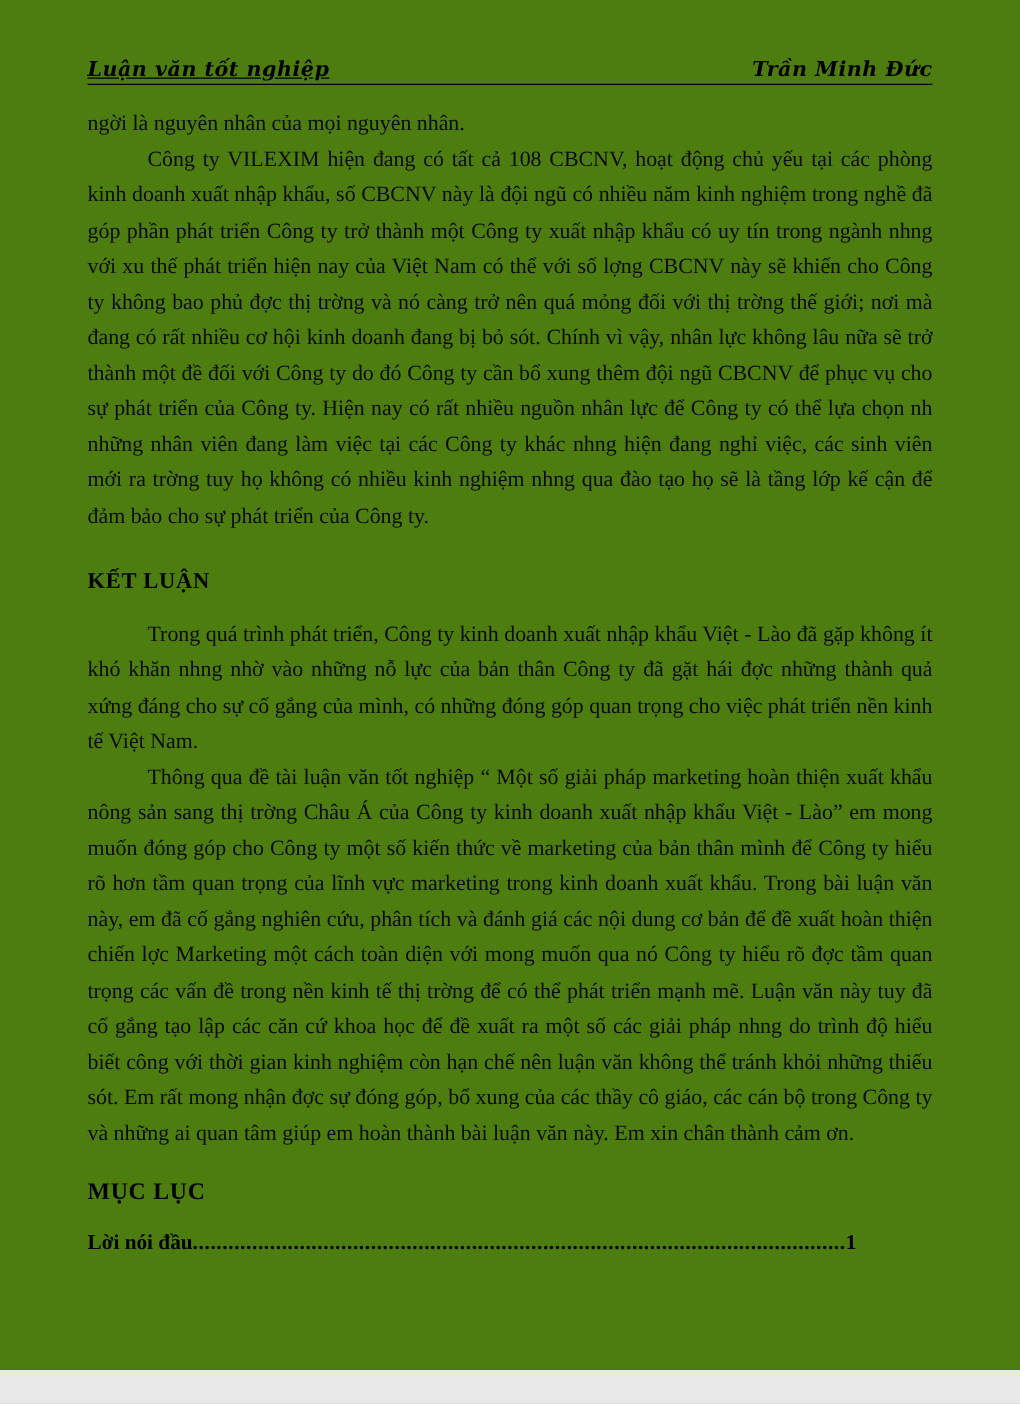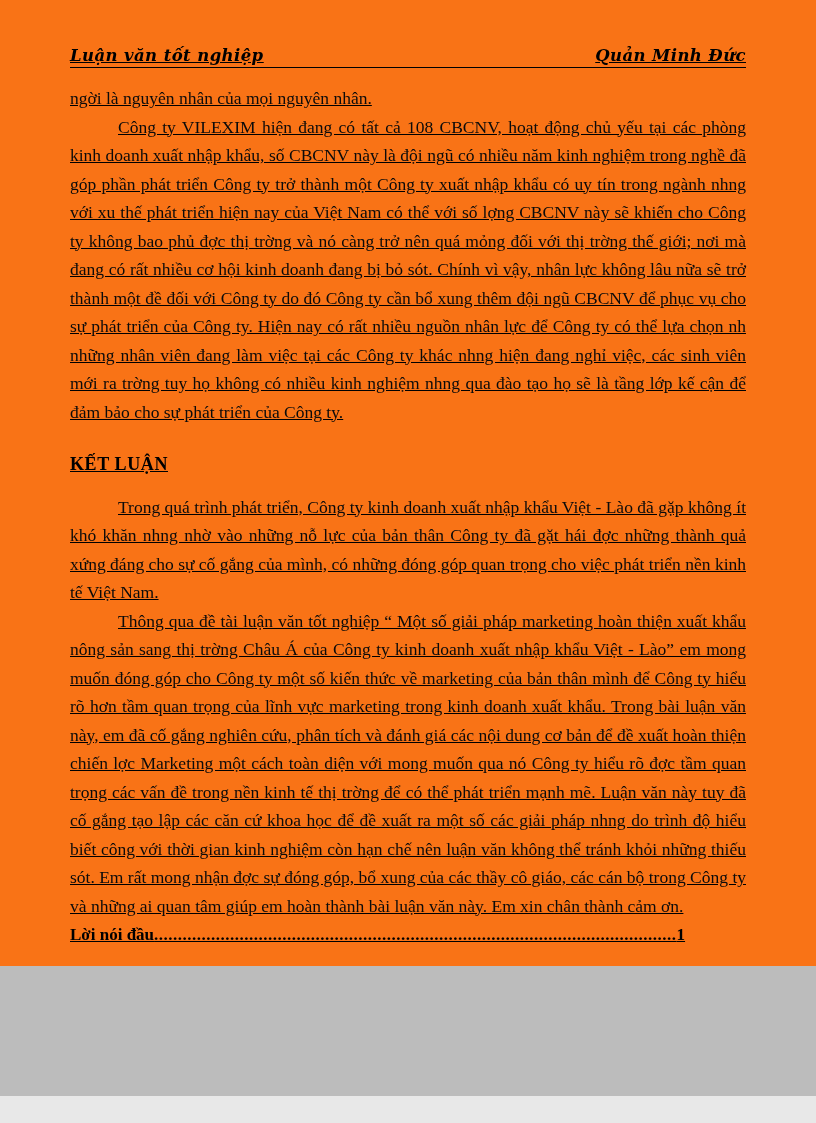--- a/index.html
+++ b/index.html
@@ -9,25 +9,24 @@
   }
   body {
     width: 816px;
     height: 1123px;
     overflow: hidden;
     font-family: "Liberation Serif", serif;
   }
   .page {
     position: relative;
     width: 816px;
-    height: 966px;
-    background: #f97316;
+    height: 1096px;
+    background: #4d7c0f;
     box-sizing: border-box;
     padding: 46px 70px 0 70px;
-    text-decoration: underline;
   }
   .page-shadow {
     position: absolute;
     left: 0;
     top: 1096px;
     width: 816px;
     height: 27px;
     background: #e8e8e8;
   }
   .header {
@@ -107,32 +106,33 @@
     height: 17px;
   }
 </style>
 </head>
 <body>
 
 <div class="page">
 
   <div class="header">
     <div class="header-left">Luận văn tốt nghiệp</div>
-    <div class="header-right">Quản Minh Đức</div>
+    <div class="header-right">Trần Minh Đức</div>
   </div>
 
   <div class="body-text">
     <p>ngời  là nguyên nhân của mọi nguyên nhân.</p>
     <p class="indent">Công ty VILEXIM hiện đang có tất cả 108 CBCNV, hoạt động chủ yếu tại các phòng kinh doanh xuất nhập khẩu, số CBCNV này là đội ngũ có nhiều năm kinh nghiệm trong nghề đã góp phần phát triển Công ty trở thành một Công ty xuất nhập khẩu có uy tín trong ngành nhng  với xu thế phát triển hiện nay của Việt Nam có thể với số lợng  CBCNV này sẽ khiến cho Công ty không bao phủ đợc  thị trờng  và nó càng trở nên quá mỏng đối với thị trờng  thế giới; nơi mà đang có rất nhiều cơ hội kinh doanh đang bị bỏ sót. Chính vì vậy, nhân lực không lâu nữa sẽ trở thành một đề đối với Công ty do đó Công ty cần bổ xung thêm đội ngũ CBCNV để phục vụ cho sự phát triển của Công ty. Hiện nay có rất nhiều nguồn nhân lực để Công ty có thể lựa chọn nh  những nhân viên đang làm việc tại các Công ty khác nhng  hiện đang nghỉ việc, các sinh viên mới ra trờng  tuy họ không có nhiều kinh nghiệm nhng  qua đào tạo họ sẽ là tầng lớp kế cận để đảm bảo cho sự phát triển của Công ty.</p>
 
     <div class="section-title">KẾT LUẬN</div>
 
     <p class="indent">Trong quá trình phát triển, Công ty kinh doanh xuất nhập khẩu Việt - Lào đã gặp không ít khó khăn nhng  nhờ vào những nỗ lực của bản thân Công ty đã gặt hái đợc  những thành quả xứng đáng cho sự cố gắng của mình, có những đóng góp quan trọng cho việc phát triển nền kinh tế Việt Nam.</p>
     <p class="indent">Thông qua đề tài luận văn tốt nghiệp “ Một số giải pháp marketing hoàn thiện xuất khẩu nông sản sang thị trờng  Châu Á của Công ty kinh doanh xuất nhập khẩu Việt - Lào” em mong muốn đóng góp cho Công ty một số kiến thức về marketing của bản thân mình để Công ty hiểu rõ hơn tầm quan trọng của lĩnh vực marketing trong kinh doanh xuất khẩu. Trong bài luận văn này, em đã cố gắng nghiên cứu, phân tích và đánh giá các nội dung cơ bản để đề xuất hoàn thiện chiến lợc  Marketing một cách toàn diện với mong muốn qua nó Công ty hiểu rõ đợc  tầm quan trọng các vấn đề trong nền kinh tế thị trờng  để có thể phát triển mạnh mẽ. Luận văn này tuy đã cố gắng tạo lập các căn cứ khoa học để đề xuất ra một số các giải pháp nhng  do trình độ hiểu biết công với thời gian kinh nghiệm còn hạn chế nên luận văn không thể tránh khỏi những thiếu sót. Em rất mong nhận đợc  sự đóng góp, bổ xung của các thầy cô giáo, các cán bộ trong Công ty và những ai quan tâm giúp em hoàn thành bài luận văn này. Em xin chân thành cảm ơn.</p>
 
+    <div class="section-title mucluc">MỤC LỤC</div>
 
     <div class="toc">
       <span class="line"><span>Lời nói đầu</span><span class="dots">..............................................................................................................</span><span>1</span></span>
     </div>
   </div>
 
 
 </div>
 <div class="page-shadow"></div>
 

